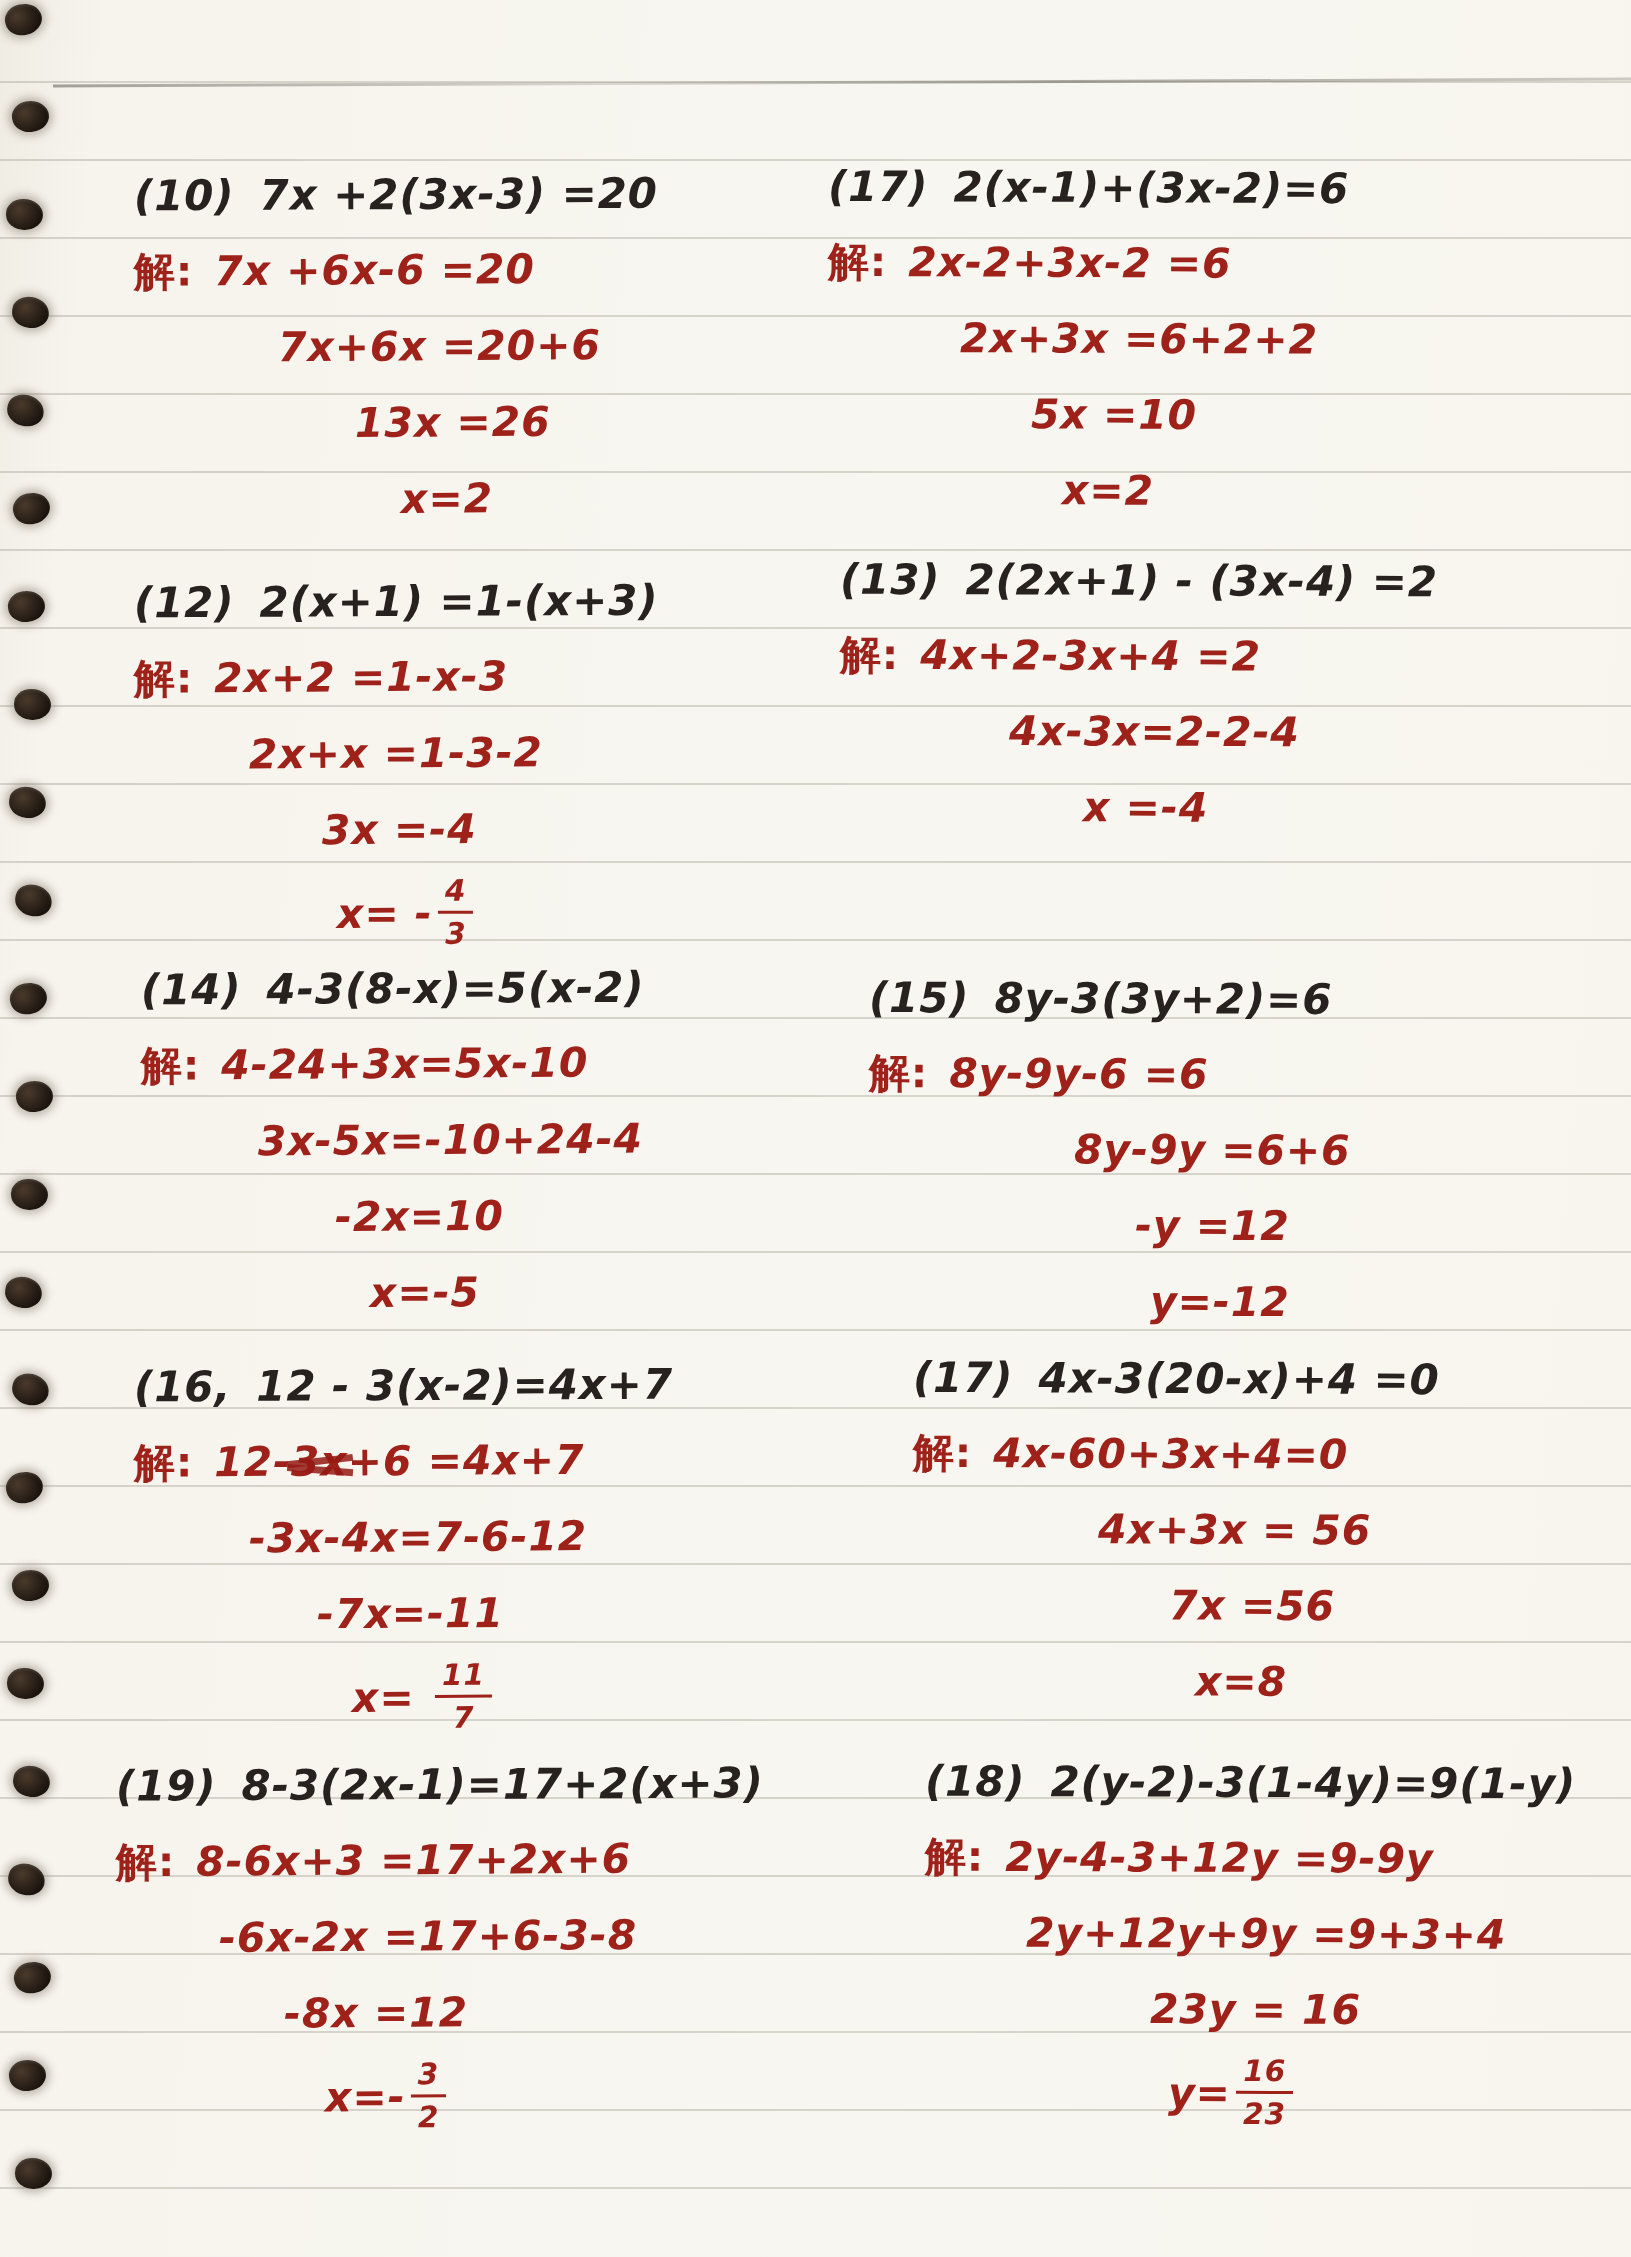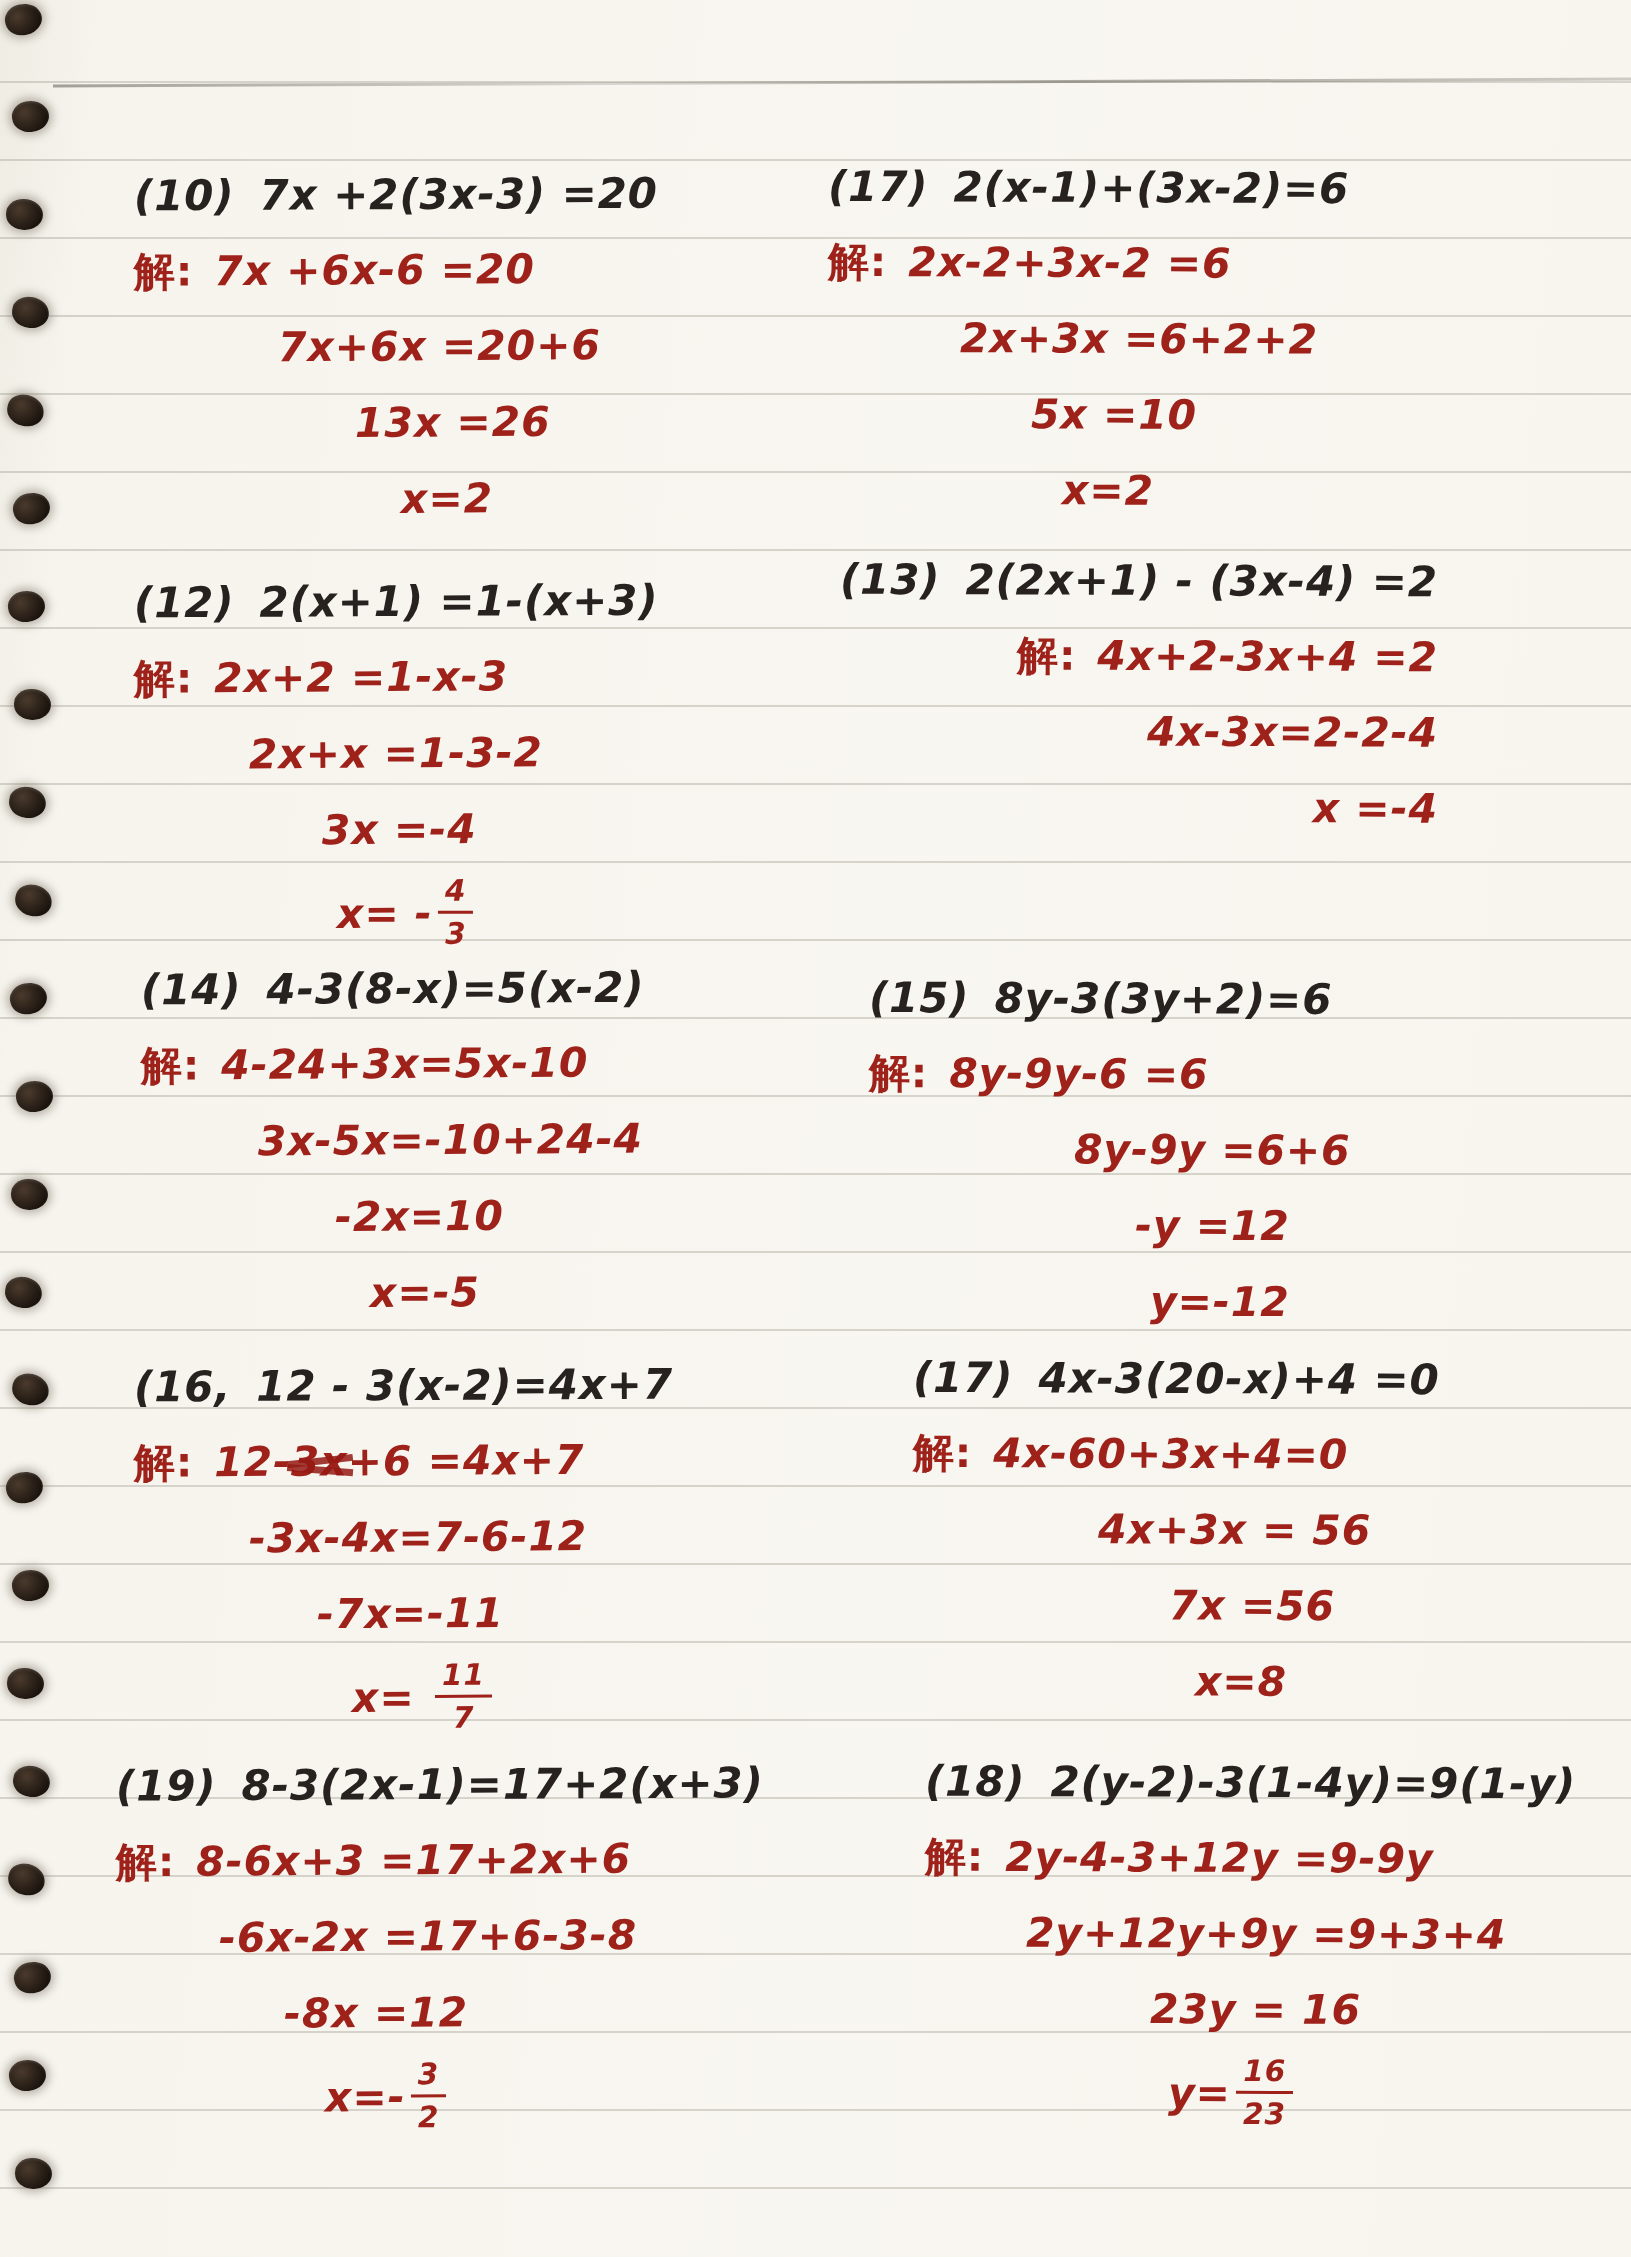--- a/index.html
+++ b/index.html
@@ -58,21 +58,21 @@
   .scrib{position:relative;display:inline-block;}
   .scrib::before,.scrib::after{
     content:"";position:absolute;left:-4.4px;right:-4.4px;height:0;
     border-top:7px solid rgba(148,26,20,0.85);
   }
   .scrib::before{top:42%;transform:rotate(-6deg);}
   .scrib::after{top:58%;transform:rotate(5deg);}
 
   
   #prob-10{top:168px;left:134px;}   #prob-11{top:161px;left:828px;}
-  #prob-12{top:575px;left:134px;}   #prob-13{top:554px;left:840px;text-align:right;}
+  #prob-12{top:575px;left:134px;}   #prob-13{top:554px;left:840px;}
   #prob-14{top:962px;left:141px;}  #prob-15{top:972px;left:869px;}
   #prob-16{top:1359px;left:134px;}  #prob-17{top:1352px;left:913px;}
   #prob-18{top:1758px;left:116px;}  #prob-19{top:1756px;left:925px;}
 
   #prob-10 .step[data-i="1"]{margin-left:144px;}
   #prob-10 .step[data-i="2"]{margin-left:221px;}
   #prob-10 .step[data-i="3"]{margin-left:267px;}
   #prob-11 .step[data-i="1"]{margin-left:132px;}
   #prob-11 .step[data-i="2"]{margin-left:203px;}
   #prob-11 .step[data-i="3"]{margin-left:234px;}

